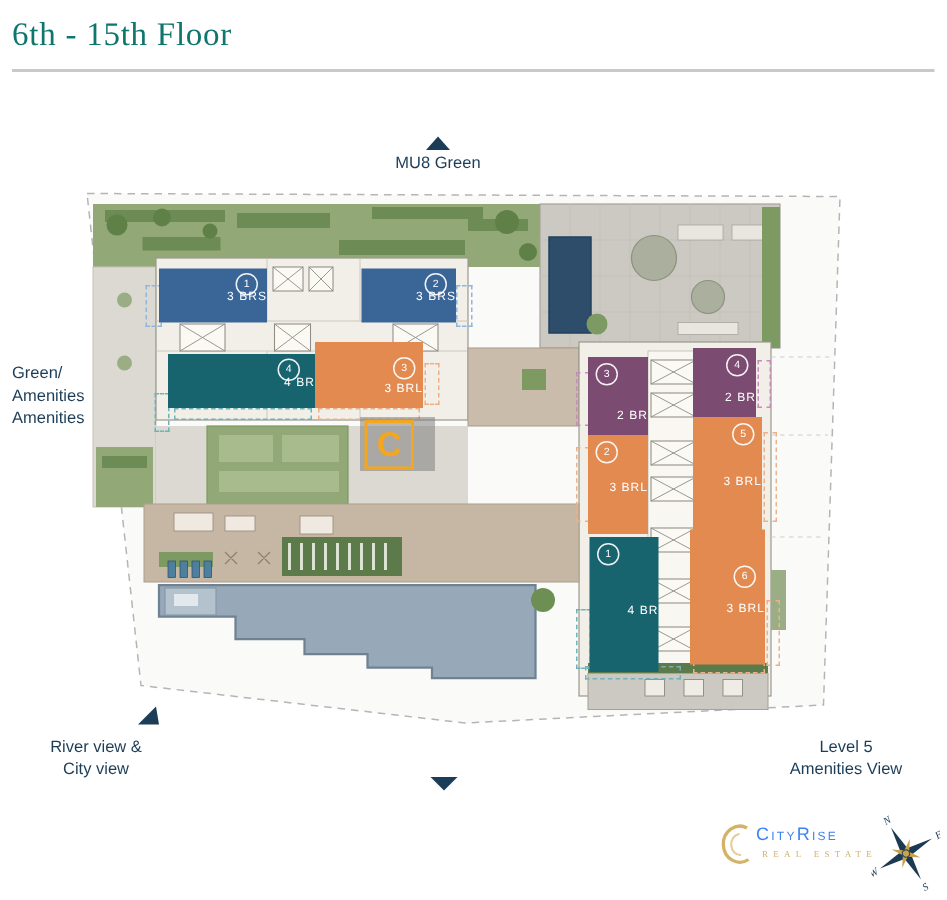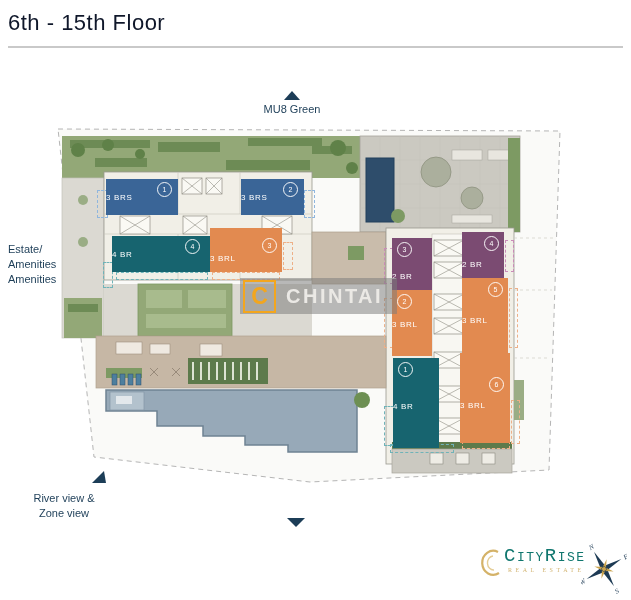--- a/index.html
+++ b/index.html
@@ -1,54 +1,54 @@
 <!DOCTYPE html>
 <html><head>
 <meta charset="utf-8">
 <style>
   html,body{margin:0;padding:0;background:#ffffff;}
   #canvas{position:relative;width:631px;height:600px;background:#ffffff;overflow:hidden;
           font-family:"Liberation Sans",sans-serif;}
 
   
-  .page-title{position:absolute;left:8px;top:10px;font-size:22px;color:#0f172a;letter-spacing:0.5px;}
+  .page-title{position:absolute;left:8px;top:10px;font-size:22px;color:#0f766e;letter-spacing:0.5px;font-family:Liberation Serif, serif;}
   .title-rule{position:absolute;left:8px;top:46px;width:615px;height:2px;background:#c9c9c9;}
 
   
   .dir{position:absolute;color:#1c3d57;font-size:11px;line-height:15px;}
   .dir span{display:block;}
   .center{text-align:center;}
   .tri-up{position:absolute;width:0;height:0;border-left:8px solid transparent;
           border-right:8px solid transparent;border-bottom:9px solid #1c3d57;}
   .tri-down{position:absolute;width:0;height:0;border-left:9px solid transparent;
           border-right:9px solid transparent;border-top:9px solid #1c3d57;}
 
   
   .plan-svg{position:absolute;left:0;top:0;}
 
   
   .unit{position:absolute;z-index:3;}
-  .u-label{position:absolute;left:0;right:0;text-align:left;color:#ffffff;
+  .u-label{position:absolute;left:0;right:0;text-align:right;color:#ffffff;
            font-size:8px;letter-spacing:0.7px;white-space:nowrap;}
   .u-no{position:absolute;width:13px;height:13px;border:1px solid rgba(255,255,255,0.92);
         border-radius:50%;color:#ffffff;font-size:7px;line-height:13px;text-align:center;}
   .bal{position:absolute;z-index:2;border:1.5px dashed;background:transparent;}
 
   
   .watermark{position:absolute;left:240px;top:278px;height:36px;z-index:5;display:flex;
              align-items:center;background:rgba(123,123,123,0.52);padding-right:14px;}
   .wm-cbox{width:29px;height:29px;margin-left:3px;border:2.5px solid #f3a61e;
            color:#f3a61e;font-size:23px;font-weight:bold;text-align:center;line-height:28px;}
   .wm-name{color:#ebe9e5;font-size:20px;font-weight:bold;letter-spacing:2.5px;margin-left:10px;}
 
   
   .brand{position:absolute;left:478px;top:546px;display:flex;align-items:flex-start;z-index:4;}
   .brand-text{margin-left:2px;}
-  .brand-name{font-family:Liberation Mono, monospace;font-variant:small-caps;font-size:19px;
-              letter-spacing:1.5px;color:#0f766e;line-height:20px;}
+  .brand-name{font-family:Liberation Sans, sans-serif;font-variant:small-caps;font-size:12px;
+              letter-spacing:1.5px;color:#3b82f6;line-height:20px;}
   .brand-sub{font-family:"Liberation Serif",serif;font-size:6px;letter-spacing:3.5px;
              text-transform:uppercase;color:#d2b472;margin-top:1px;margin-left:4px;}
   .compass{position:absolute;left:581px;top:542px;z-index:4;}
   .compass text{font-family:"Liberation Serif",serif;font-size:7px;fill:#1d3a54;font-style:italic;}
 </style>
 </head>
 <body>
 
 <div id="canvas">
 
@@ -222,39 +222,42 @@
     <span class="u-no" style="right:6px;top:24px">6</span>
     <span class="u-label" style="top:48px">3 BRL</span>
   </div>
 
   <div class="tri-up" style="left:284px;top:91px"></div>
   <div class="dir center" style="left:252px;top:102px;width:80px">
     <span>MU8 Green</span>
   </div>
 
   <div class="dir" style="left:8px;top:242px;width:72px">
-    <span>Estate/</span>
+    <span>Green/</span>
     <span>Amenities</span>
     <span>Amenities</span>
   </div>
 
 
   <div class="dir center" style="left:22px;top:491px;width:84px">
     <span>River view &amp;</span>
-    <span>Zone view</span>
-  </div>
-
+    <span>City view</span>
+  </div>
+
+  <div class="dir center" style="left:512px;top:491px;width:104px">
+    <span>Level 5</span>
+    <span>Amenities View</span>
+  </div>
 
   <div class="tri-down" style="left:287px;top:518px"></div>
   <div class="dir center" style="left:217px;top:536px;width:160px">
   </div>
 
   <div class="watermark">
     <div class="wm-cbox">C</div>
-    <div class="wm-name">CHINTAI</div>
   </div>
 
   <div class="brand">
     <svg width="24" height="34" viewBox="0 0 24 34">
       <path d="M20,6 A11,12 0 1 0 21,27" fill="none" stroke="#d4b268" stroke-width="2.2"></path>
       <path d="M15,10 A6,7 0 1 0 16,24" fill="none" stroke="#e4cd96" stroke-width="1.4"></path>
     </svg>
     <div class="brand-text">
       <div class="brand-name">CityRise</div>
       <div class="brand-sub">Real Estate</div>

